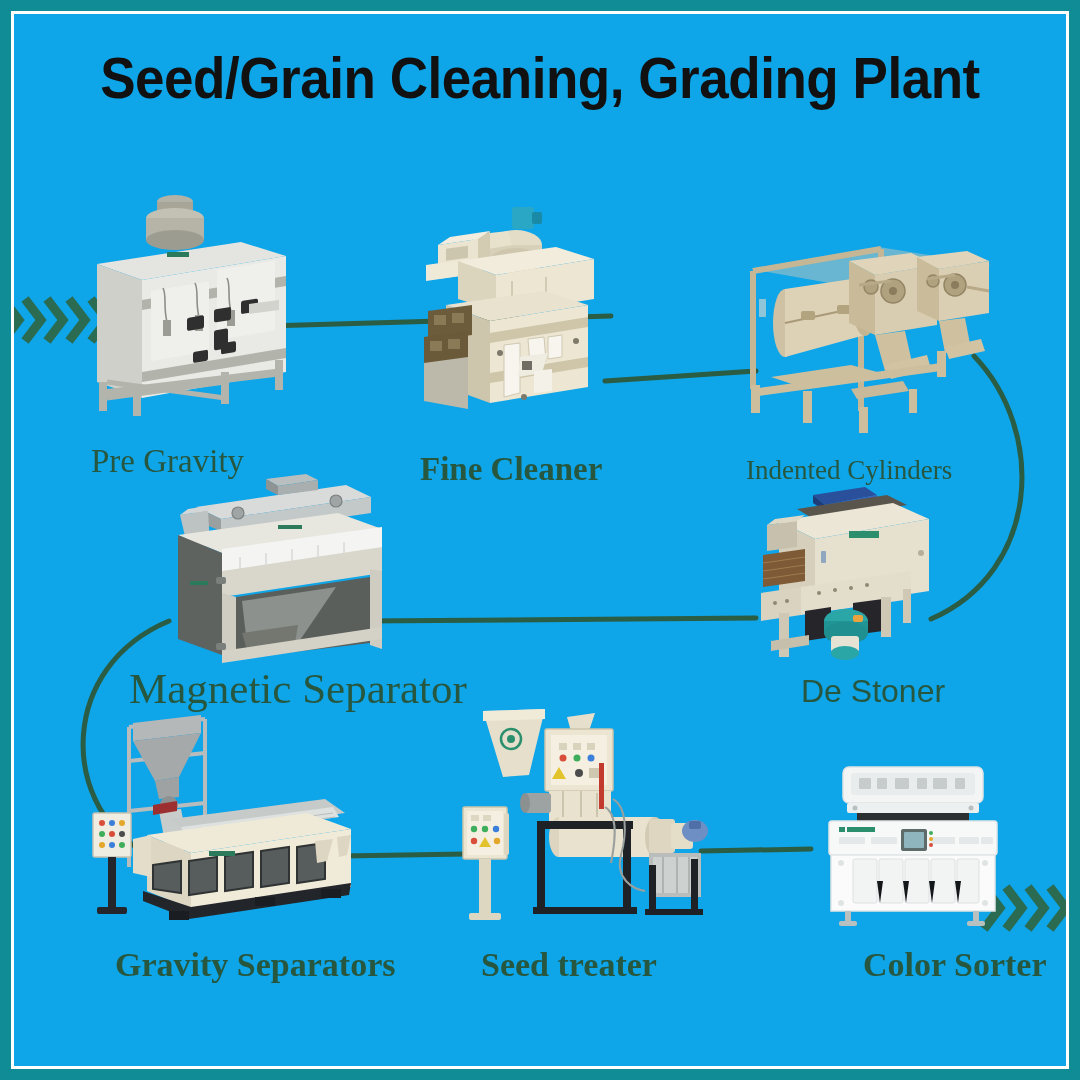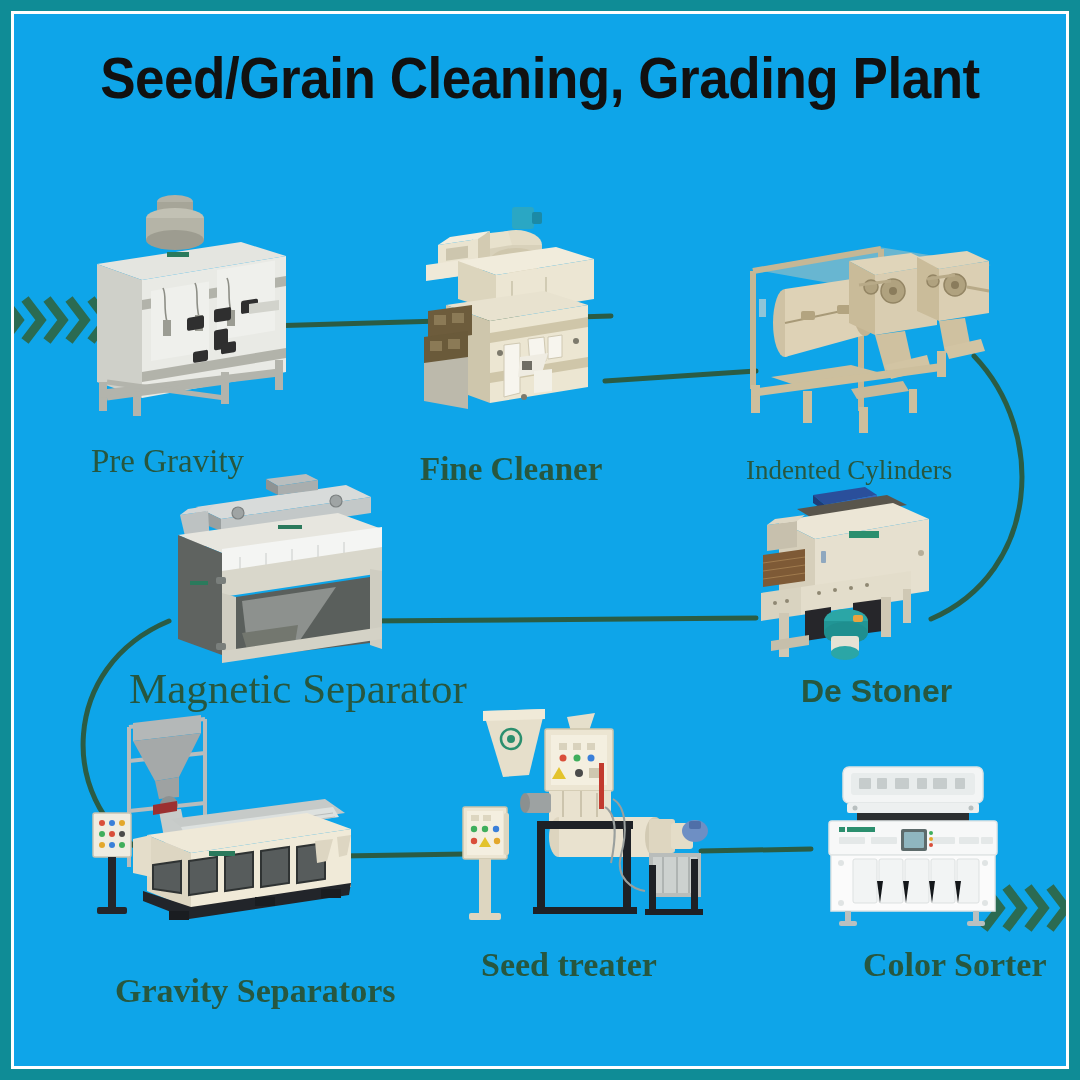--- a/index.html
+++ b/index.html
@@ -12,21 +12,21 @@
   .title{position:absolute;left:0;right:0;top:34px;text-align:center;
          font-family:"Liberation Sans",sans-serif;font-weight:bold;
          font-size:57px;letter-spacing:-0.5px;color:#111111;
          transform:scaleX(0.93);transform-origin:center;white-space:nowrap;}
 
   .svgwrap{position:absolute;left:0;top:0;width:1058px;height:1058px;}
 
   .lbl{position:absolute;color:#27573f;white-space:nowrap;
        font-family:"Liberation Serif",serif;}
   .lbl.bold{font-weight:bold;text-align:right;}
-  .lbl.sans{font-family:"Liberation Sans",sans-serif;font-weight:bold;}
+  .lbl.sans{font-family:"Liberation Sans",sans-serif;font-weight:normal;}
 
   .node{position:absolute;}
   .node svg{display:block;overflow:visible;}
 </style>
 </head>
 <body>
 
 <div id="page">
 
   <div class="title">Seed/Grain Cleaning, Grading Plant</div>
@@ -439,21 +439,21 @@
           <circle cx="19" cy="133" r="3" fill="#d94e3a"></circle>
         <circle cx="29" cy="133" r="3" fill="#4b4b4b"></circle>
         <circle cx="9" cy="144" r="3" fill="#e3a72c"></circle>
           <circle cx="19" cy="144" r="3" fill="#3a7fd9"></circle>
         <circle cx="29" cy="144" r="3" fill="#3fae5c"></circle>
       </g>
       <rect x="15" y="156" width="8" height="52" fill="#24262b"></rect>
       <rect x="4" y="206" width="30" height="7" rx="2" fill="#24262b"></rect>
     </svg>
   </div>
-  <div class="lbl bold" style="left:104px;top:961px;font-size:34px;">Gravity Separators</div>
+  <div class="lbl bold" style="left:104px;top:935px;font-size:34px;">Gravity Separators</div>
 
   <div class="node" style="left:452px;top:692px;">
     <svg width="250" height="220" viewBox="0 0 250 220">
 
       <polygon points="20,8 82,6 66,72 40,74" fill="#e6dfcb"></polygon>
       <polygon points="20,8 82,6 82,16 20,18" fill="#f0ead8"></polygon>
       <circle cx="48" cy="36" r="10" fill="none" stroke="#2b8f6e" stroke-width="2.5"></circle>
       <circle cx="48" cy="36" r="4" fill="#2b8f6e"></circle>
 
       <polygon points="104,14 132,10 124,34 110,36" fill="#e6dfcb"></polygon>

